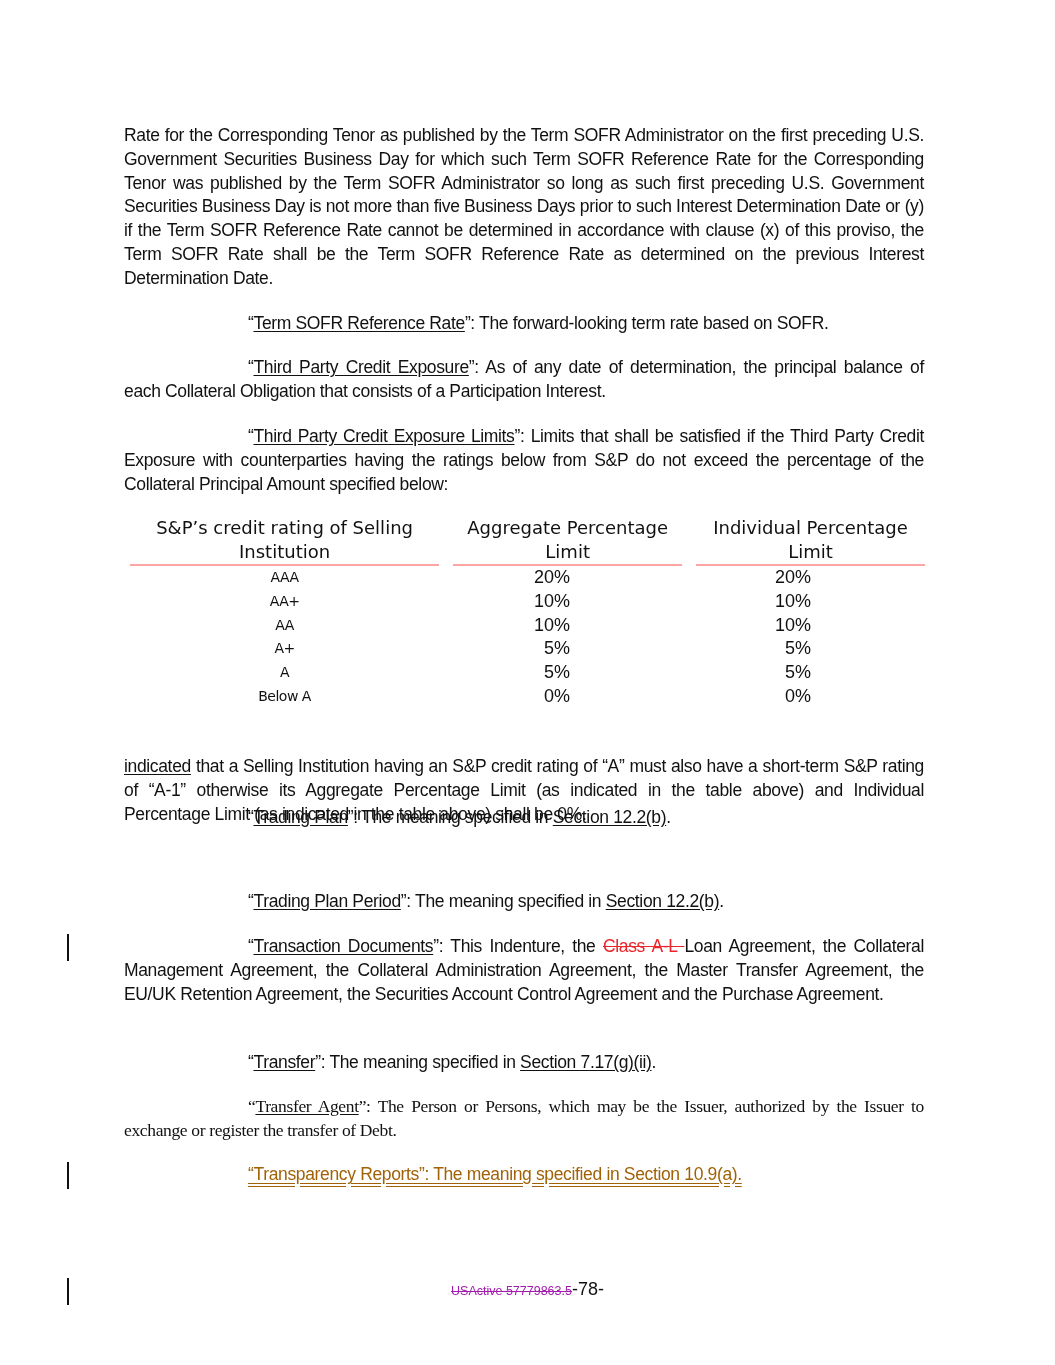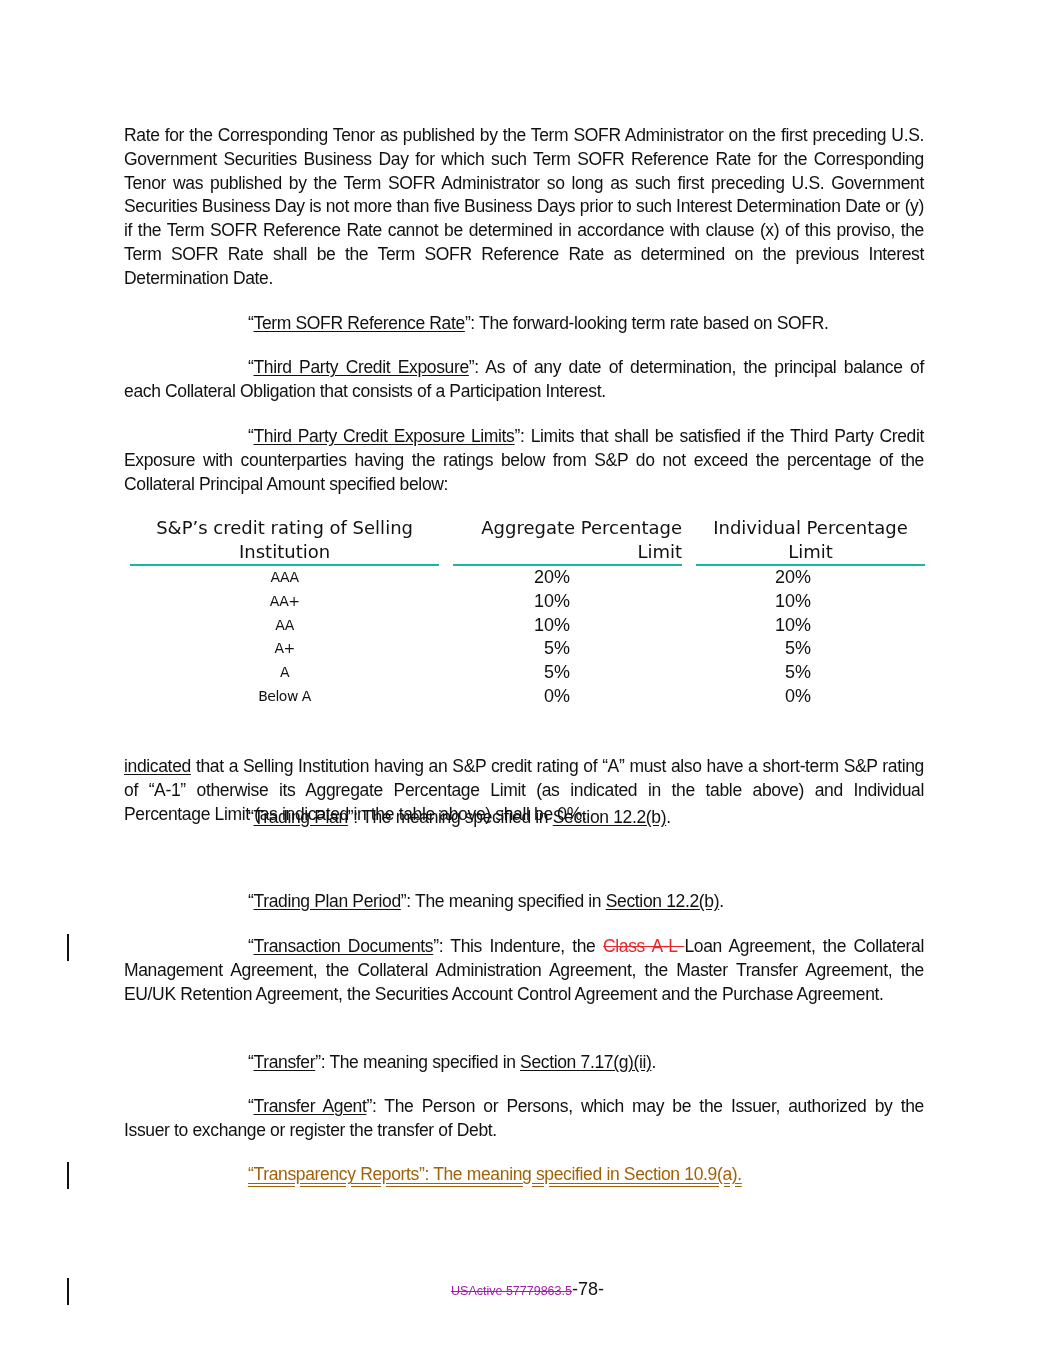--- a/index.html
+++ b/index.html
@@ -9,24 +9,24 @@
   .para { position: absolute; left: 124px; width: 800px; font-size: 17.5px; line-height: 23.8px;
           text-align: justify; font-family: "Liberation Sans", sans-serif; letter-spacing: -0.35px; }
   .indent { text-indent: 124px; }
   .u { text-decoration: underline; text-underline-offset: 2px; }
   .del { color: #e8262b; text-decoration: line-through; }
   .ins { color: #a16207; text-decoration: underline double; text-underline-offset: 3px; }
   .bar { position: absolute; left: 67px; width: 2px; height: 27px; background: #111; }
   table.limits { position: absolute; left: 130px; top: 516px; width: 795px; border-collapse: separate;
                  border-spacing: 0; font-size: 18px; font-family: "DejaVu Sans", sans-serif; }
   table.limits th { font-weight: normal; line-height: 24px; padding: 0 0 0 0; vertical-align: bottom;
-                    border-bottom: 2px solid #14b8a6; text-align: center; }
+                    border-bottom: 2px solid #fca5a5; text-align: center; }
   table.limits th.c1 { width: 308px; }
   table.limits th.gap, table.limits td.gap { width: 14px; border: none; }
-  table.limits th.c2 { width: 228px; text-align: right; }
+  table.limits th.c2 { width: 228px; }
   table.limits th.c3 { width: 228px; }
   table.limits td { text-align: center; line-height: 23.8px; padding: 0; font-family: "Liberation Sans", sans-serif; font-size: 18px; }
   table.limits td.num { text-align: right; }
   table.limits td.num span { display: inline-block; }
   table.limits td.c2 span { margin-right: 112px; }
   table.limits td.c3 span { margin-right: 114px; }
   table.limits td.c1 { font-family: "DejaVu Sans", sans-serif; font-size: 14px; letter-spacing: -0.5px; }
   .footer { position: absolute; top: 1279px; left: 0; width: 1055px; text-align: center; font-size: 18px; }
   .footer .docid { color: #a21caf; text-decoration: line-through; font-size: 12.5px; }
 </style>
@@ -103,21 +103,21 @@
 
   <p class="para indent" style="top:806px; margin:0;"><span>“</span><span class="u">Trading Plan</span><span>”:</span><span>  The meaning specified in </span><span class="u">Section 12.2(b)</span><span>.</span></p>
 
   <p class="para indent" style="top:890px; margin:0;"><span>“</span><span class="u">Trading Plan Period</span><span>”:</span><span>  The meaning specified in </span><span class="u">Section 12.2(b)</span><span>.</span></p>
 
   <div class="bar" style="top:934px;"></div>
   <p class="para indent" style="top:935px; margin:0;"><span>“</span><span class="u">Transaction Documents</span><span>”:</span><span>  This Indenture, the </span><span class="del">Class A-L </span><span>Loan Agreement, the Collateral Management Agreement, the Collateral Administration Agreement, the Master Transfer Agreement, the EU/UK Retention Agreement, the Securities Account Control Agreement and the Purchase Agreement.</span></p>
 
   <p class="para indent" style="top:1051px; margin:0;"><span>“</span><span class="u">Transfer</span><span>”:</span><span>  The meaning specified in </span><span class="u">Section 7.17(g)(ii)</span><span>.</span></p>
 
-  <p class="para indent" style="top:1095px; margin:0;"><span>“</span><span class="u">Transfer Agent</span><span>”:</span><span>  The Person or Persons, which may be the Issuer, authorized by the Issuer to exchange or register the transfer of Debt.</span></p>
+  <p class="para indent" style="top:1095px; margin:0;font-family:Liberation Serif, serif;"><span>“</span><span class="u">Transfer Agent</span><span>”:</span><span>  The Person or Persons, which may be the Issuer, authorized by the Issuer to exchange or register the transfer of Debt.</span></p>
 
   <div class="bar" style="top:1162px;"></div>
   <p class="para indent" style="top:1163px; margin:0;"><span class="ins">“Transparency Reports”:  The meaning specified in Section 10.9(a).</span></p>
 
   <div class="bar" style="top:1278px;"></div>
   <div class="footer"><span class="docid">USActive 57779863.5</span><span>-78-</span></div>
 
 </div>
 
 </body></html>

